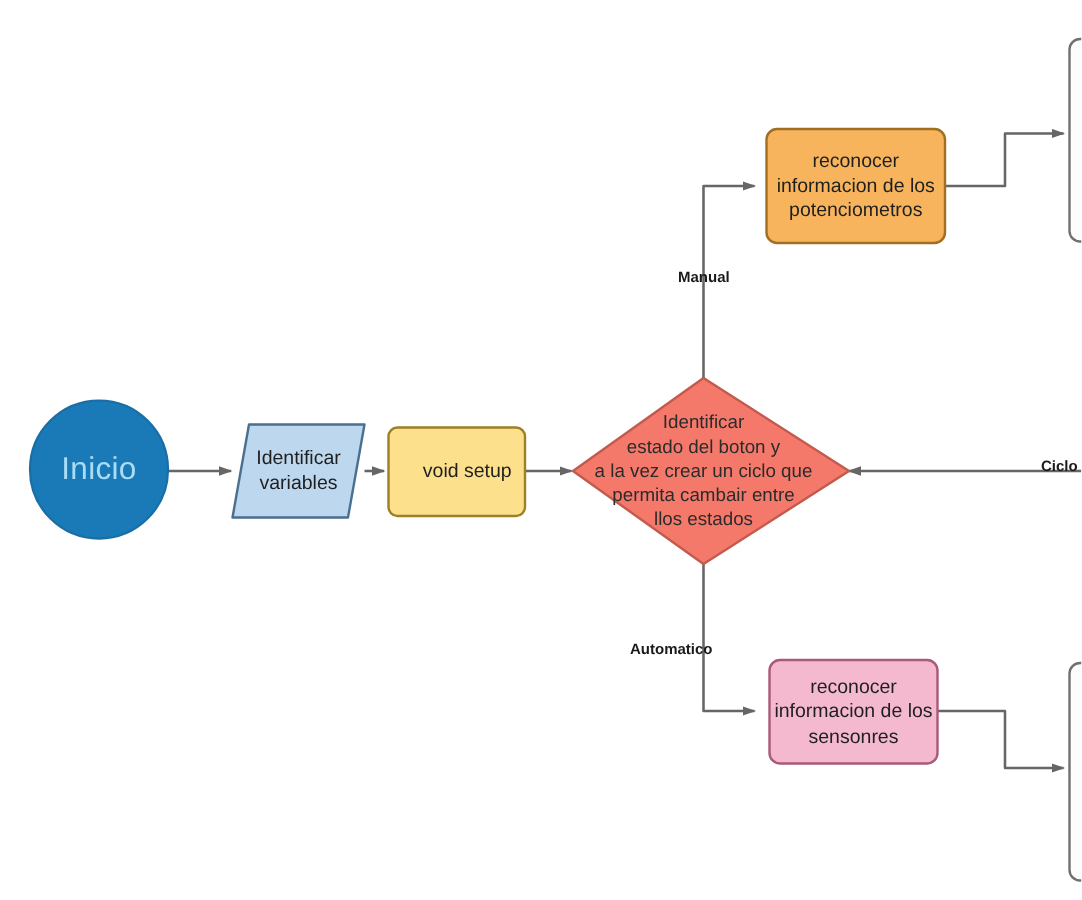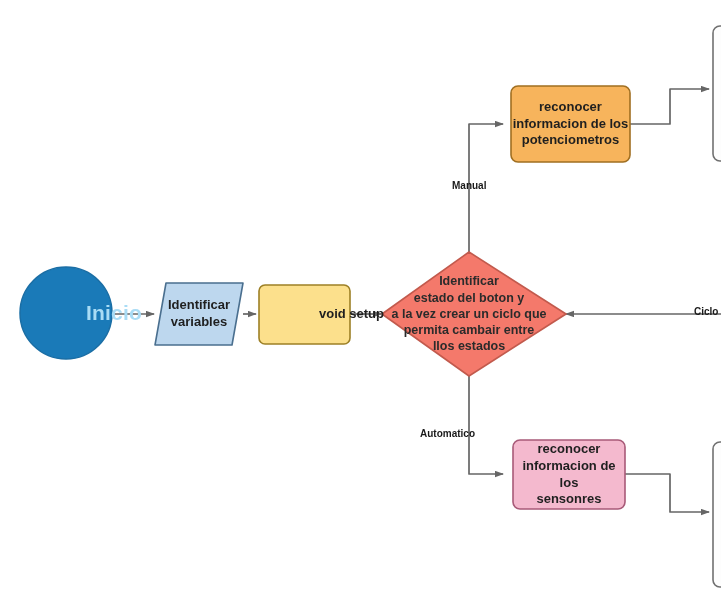--- a/index.html
+++ b/index.html
@@ -25,27 +25,25 @@
     height: 600px;
   }
   .node-label {
     position: absolute;
     display: flex;
     align-items: center;
     justify-content: center;
     text-align: center;
     pointer-events: none;
     white-space: pre-line;
-    font-weight: bold;
   }
   .lbl-start {
     font-size: 21px;
     color: #a9dcf5;
     letter-spacing: 0.2px;
-    margin-left: 48px;
   }
   .lbl-dark {
     font-size: 13px;
     color: #1f1f1f;
     line-height: 1.28;
   }
   .lbl-diamond {
     font-size: 12.5px;
     color: #2b2b2b;
     line-height: 1.3;
@@ -107,21 +105,21 @@
 
     <rect x="713" y="26" width="60" height="135" rx="7" ry="7" fill="#fdfdfd" stroke="#707070" stroke-width="1.6"></rect>
     <rect x="713" y="442" width="60" height="145" rx="7" ry="7" fill="#fdfdfd" stroke="#707070" stroke-width="1.6"></rect>
   </svg>
 
   <div class="node-label lbl-start" style="left:20px; top:293px; width:92px; height:40px;">Inicio</div>
 
   <div class="node-label lbl-dark" style="left:157px; top:288px; width:84px; height:52px;">Identificar
 variables</div>
 
-  <div class="node-label lbl-dark" style="left:259px; top:285px; width:105px; height:59px;padding-left:40px;">void setup</div>
+  <div class="node-label lbl-dark" style="left:259px; top:285px; width:105px; height:59px;">void setup</div>
 
   <div class="node-label lbl-diamond" style="left:377px; top:268px; width:184px; height:92px;">Identificar
 estado del boton y
 a la vez crear un ciclo que
 permita cambair entre
 llos estados</div>
 
   <div class="node-label lbl-dark" style="left:511px; top:86px; width:119px; height:76px;">reconocer
 informacion de los
 potenciometros</div>

